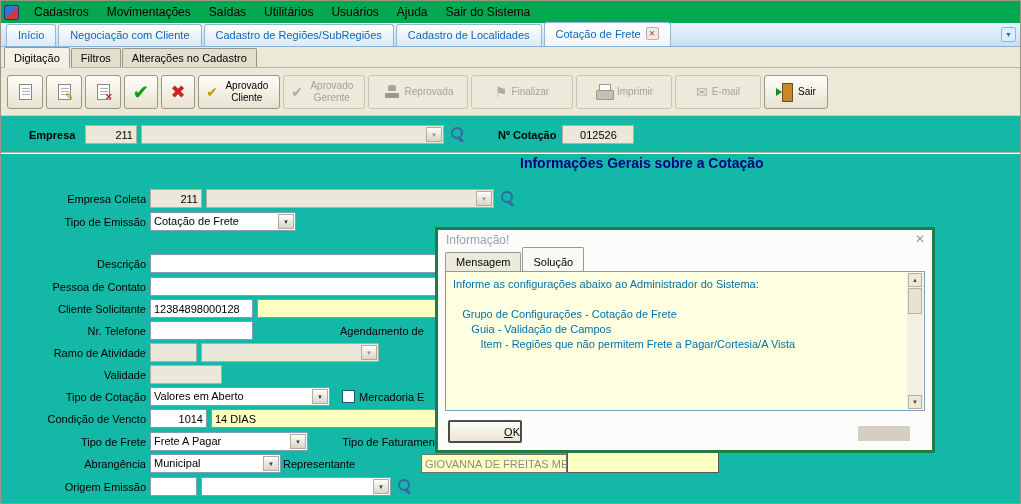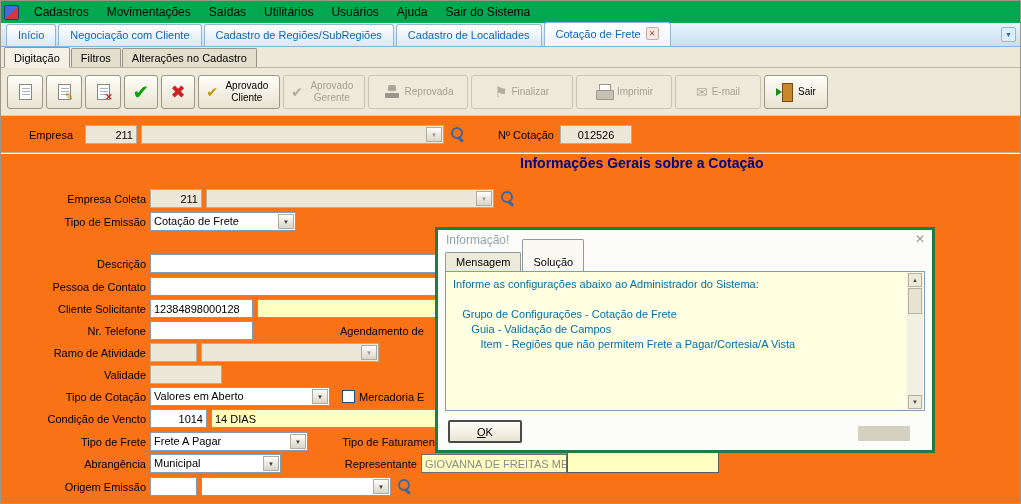--- a/index.html
+++ b/index.html
@@ -1,17 +1,17 @@
 <!DOCTYPE html>
 <html><head>
 <meta charset="utf-8">
 <style>
   *{margin:0;padding:0;box-sizing:border-box}
   body{font-family:"Liberation Sans",sans-serif;background:#c0c0c0}
-  .win{position:relative;width:1021px;height:504px;background:#f97316;font-size:11px;color:#000;overflow:hidden;border:1px solid #9a978a}
+  .win{position:relative;width:1021px;height:504px;background:#14b8a6;font-size:11px;color:#000;overflow:hidden;border:1px solid #9a978a}
   
   .menubar{display:flex;align-items:center;height:22px;background:#00a84f;padding-left:3px}
   .appicon{width:15px;height:15px;margin-right:6px;background:linear-gradient(135deg,#3a6fd8 50%,#d03a3a 50%);border:1px solid #1a3a78;border-radius:2px}
   .mitem{padding:3px 9px;font-size:12px;cursor:default;white-space:nowrap}
   
   .tabstrip{display:flex;align-items:flex-end;height:24px;background:linear-gradient(#eaf4fd,#c7dff2);border-bottom:1px solid #8db2d5;padding-left:5px;position:relative}
   .dtab{display:flex;align-items:center;gap:5px;padding:4px 11px 5px;margin-right:2px;border:1px solid #93b5d6;border-bottom:none;border-radius:3px 3px 0 0;background:linear-gradient(#ffffff,#d9eafa);color:#1464b4;white-space:nowrap}
   .dtab.active{background:linear-gradient(#fefeff,#eef6fe);padding-bottom:6px}
   .tclose{display:inline-flex;align-items:center;justify-content:center;width:13px;height:13px;border:1px solid #c8a8a0;background:#f3e9e2;color:#a05048;font-size:8px;border-radius:2px}
   .strip-chevron{position:absolute;right:4px;bottom:4px;width:15px;height:15px;display:flex;align-items:center;justify-content:center;background:#dceefc;border:1px solid #93b5d6;border-radius:2px;color:#2a6ab0;font-size:7px}
@@ -40,21 +40,21 @@
   .stamp::after{content:'';position:absolute;left:2px;top:9px;width:14px;height:5px;background:#98958a;border-radius:1px}
   .printer{position:relative;width:18px;height:16px}
   .printer::before{content:'';position:absolute;left:4px;top:0;width:10px;height:6px;background:#fdfdfb;border:1px solid #9a978c}
   .printer::after{content:'';position:absolute;left:1px;top:6px;width:16px;height:8px;background:#c4c1b4;border:1px solid #9a978c;border-radius:1px}
   .door{position:relative;width:18px;height:18px}
   .door::before{content:'';position:absolute;right:1px;top:0;width:9px;height:17px;background:#c8882a;border:1px solid #7a4a16}
   .door::after{content:'';position:absolute;left:0;top:5px;border:4px solid transparent;border-left:6px solid #1a8a1a}
   
   .hrow,.frow{position:absolute;display:flex;align-items:center;height:19px;width:100%;left:0}
   .flbl{width:145px;text-align:right;margin-right:4px;white-space:nowrap}
-  .blbl{font-weight:normal;white-space:nowrap}
+  .blbl{font-weight:bold;white-space:nowrap}
   .inp{display:inline-flex;align-items:center;height:19px;background:#fff;border:1px solid #7f9db9;padding:0 3px;overflow:hidden;white-space:nowrap}
   .inp.dis{background:#ebe8da;border-color:#b2afa0}
   .inp.yel{background:#ffffc2}
   .inp.dark{border-color:#707070}
   .r{margin-left:auto}
   .c{margin:0 auto}
   .gray{color:#8a8a8a}
   .combo{position:relative;display:inline-block;height:19px;background:#fff;border:1px solid #7f9db9;padding:2px 20px 0 3px;overflow:hidden;white-space:nowrap}
   .combo.dis{background:#ebe8da;border-color:#b2afa0}
   .arr{position:absolute;top:1px;right:1px;bottom:1px;width:16px;display:flex;align-items:center;justify-content:center;background:linear-gradient(#fdfdfb,#d9d5c8);border:1px solid #b0ad9e;font-size:6px;color:#3a3a3a}
@@ -65,29 +65,29 @@
   .chkbox{width:13px;height:13px;background:#fff;border:1px solid #1c5180;flex:none}
   .groove{position:absolute;left:0;width:100%;height:2px;border-top:1px solid #b5b2a3;border-bottom:1px solid #fbfaf3}
   .sectitle{position:absolute;font-size:14px;font-weight:bold;color:#000080;white-space:nowrap}
   .memo{position:absolute;left:566px;top:426px;width:152px;height:46px;background:#ffffc2;border:1px solid #5a5a5a}
   
   .dialog{position:absolute;left:434px;top:226px;width:500px;height:226px;background:#fcfcfa;border:3px solid #1e7d46;z-index:10}
   .dlg-title{position:absolute;left:0;right:0;top:0;height:20px;padding:3px 8px;font-size:12px;color:#98a4ad}
   .dlg-x{position:absolute;right:7px;top:2px;font-size:12px;color:#9a9a9a}
   .dlg-tabs{position:absolute;left:7px;top:21px;display:flex;align-items:flex-end;height:20px}
   .dtab2{padding:3px 10px;border:1px solid #919b9c;border-bottom:none;border-radius:2px 2px 0 0;background:#ecead9;margin-right:1px}
-  .dtab2.active{background:#fbfaf2;padding-top:16px}
+  .dtab2.active{background:#fbfaf2;padding-top:8px}
   .dlg-content{position:absolute;left:7px;right:7px;top:41px;height:140px;background:#ffffe1;border:1px solid #7f9db9;padding:5px 24px 5px 7px}
   .dline{white-space:pre;font-size:11px;line-height:15px;min-height:15px;color:#0070a8;overflow:hidden}
   .dlg-scroll{position:absolute;top:1px;bottom:1px;right:1px;width:16px;background:#f2f0e3}
   .sarr{position:absolute;left:1px;width:14px;height:14px;display:flex;align-items:center;justify-content:center;background:#ece9d8;border:1px solid #b5b2a3;font-size:6px;color:#4a4a4a}
   .sarr.up{top:0}
   .sarr.down{bottom:0}
   .sthumb{position:absolute;left:1px;top:15px;width:14px;height:26px;background:#e6e3d3;border:1px solid #b5b2a3}
-  .okbtn{display:block;position:absolute;left:10px;top:190px;width:74px;height:23px;background:linear-gradient(#fefdf6,#e9e5d3);border:2px solid #4a4a4a;border-radius:2px;font-size:11px;font-family:inherit;text-align:center}
+  .okbtn{display:block;position:absolute;left:10px;top:190px;width:74px;height:23px;background:linear-gradient(#fefdf6,#e9e5d3);border:2px solid #4a4a4a;border-radius:2px;font-size:11px;font-family:inherit;text-align:right}
   .okbtn::first-letter{text-decoration:underline}
   .graybtn{position:absolute;left:420px;top:196px;width:52px;height:15px;background:#d4d0c0}
 </style>
 </head>
 <body>
 
 <div class="win">
 
   <div class="menubar">
     <span class="appicon"></span>
@@ -267,21 +267,21 @@
   <div class="frow" style="top:431px">
     <span class="flbl">Tipo de Frete</span>
     <span class="combo" style="width:158px"><span>Frete A Pagar</span><span class="arr">▼</span></span>
     <span style="width:134px;text-align:right;margin-left:2px;white-space:nowrap">Tipo de Faturamento</span>
     <span class="combo" style="width:110px;margin-left:4px"><span>À Vis</span><span class="arr">▼</span></span>
   </div>
 
   <div class="frow" style="top:453px">
     <span class="flbl">Abrangência</span>
     <span class="combo" style="width:131px"><span>Municipal</span><span class="arr">▼</span></span>
-    <span style="width:134px;text-align:right;margin-left:2px;white-space:nowrap">Representante</span>
+    <span style="width:134px;text-align:left;margin-left:2px;white-space:nowrap">Representante</span>
     <span class="inp yel dark" style="width:146px;margin-left:4px">
         <span class="gray">GIOVANNA DE FREITAS MEN</span>
       </span>
   </div>
 
   <div class="frow" style="top:476px">
     <span class="flbl">Origem Emissão</span>
     <span class="inp" style="width:47px"></span>
     <span class="combo" style="width:190px;margin-left:4px">
         <span class="arr">▼</span>

